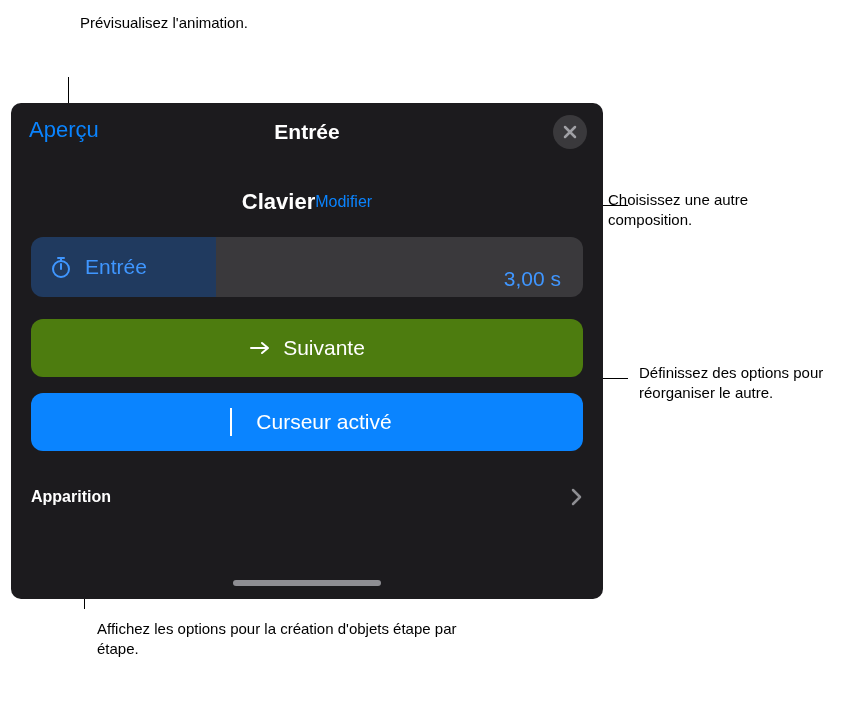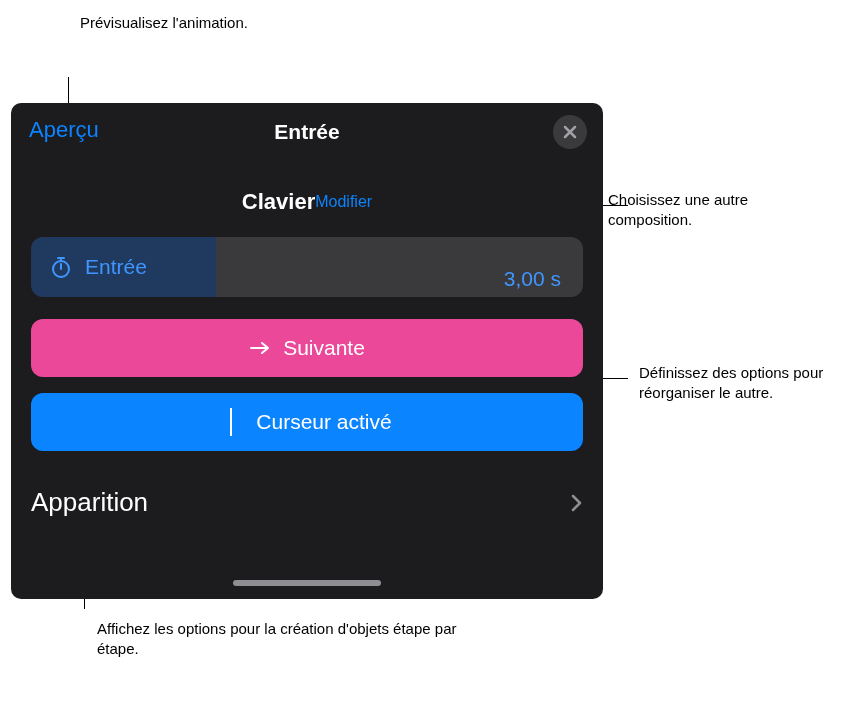--- a/index.html
+++ b/index.html
@@ -116,21 +116,21 @@
       padding-right: 22px;
     }
     .duree-value {
       color: #3f96ff;
       font-size: 21px;
       font-weight: 400;
       margin-top: 24px;
     }
     .suivante-btn {
       height: 58px;
-      background: #ec4899;
+      background: #4d7c0f;
       border-radius: 12px;
       display: flex;
       align-items: center;
       justify-content: center;
       gap: 12px;
       margin-bottom: 16px;
       cursor: pointer;
     }
     .suivante-label {
       color: #ffffff;
@@ -160,22 +160,22 @@
     }
     .apparition-row {
       display: flex;
       align-items: center;
       justify-content: space-between;
       padding: 36px 20px 0 20px;
       cursor: pointer;
     }
     .apparition-label {
       color: #ffffff;
-      font-size: 26px;
-      font-weight: 400;
+      font-size: 16px;
+      font-weight: 700;
     }
     .chevron-right {
       color: #8e8e93;
     }
     .drag-handle {
       position: absolute;
       bottom: 13px;
       left: 50%;
       transform: translateX(-50%);
       width: 148px;

